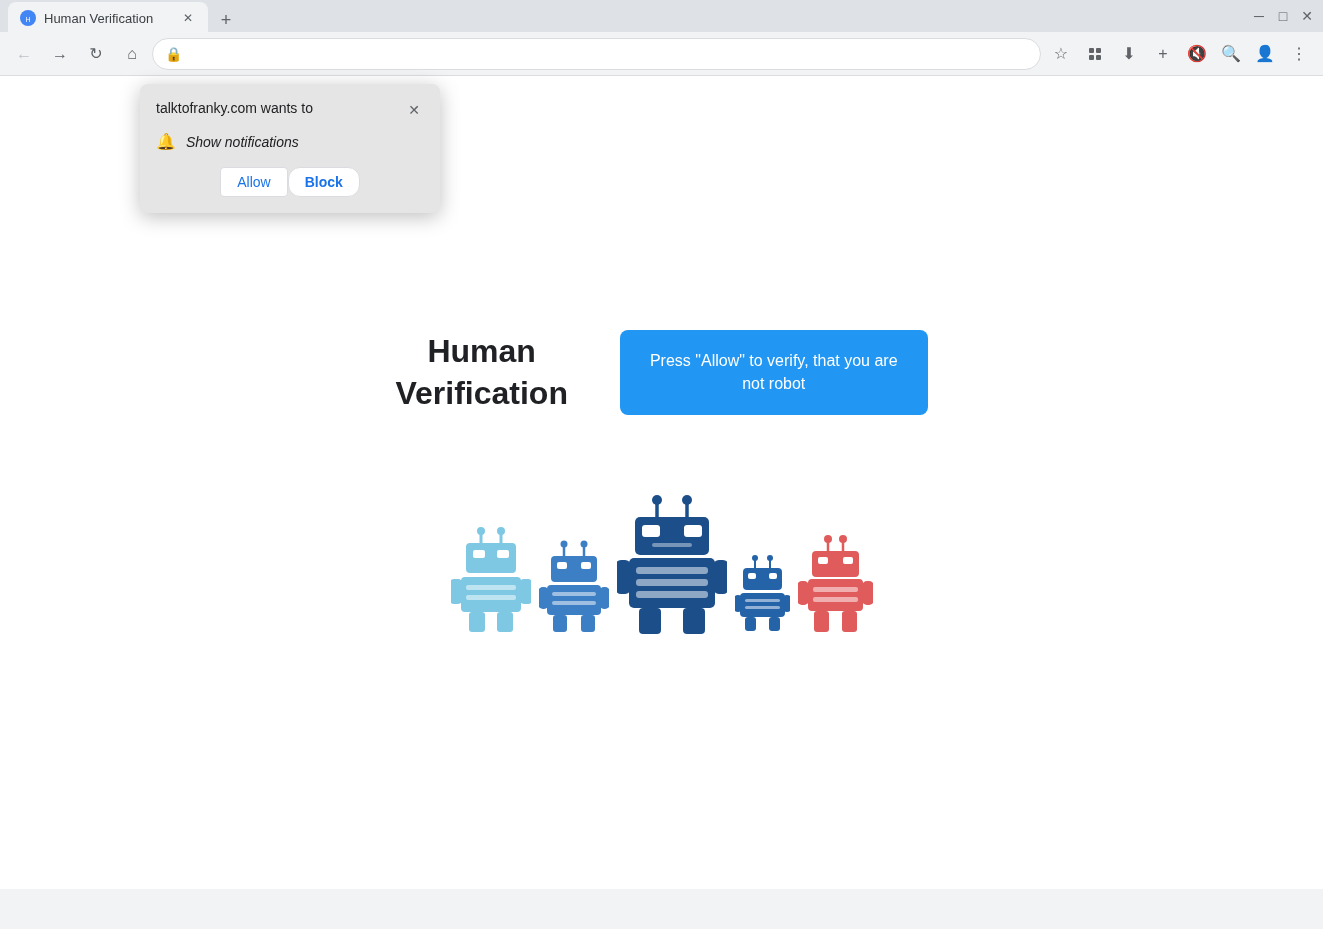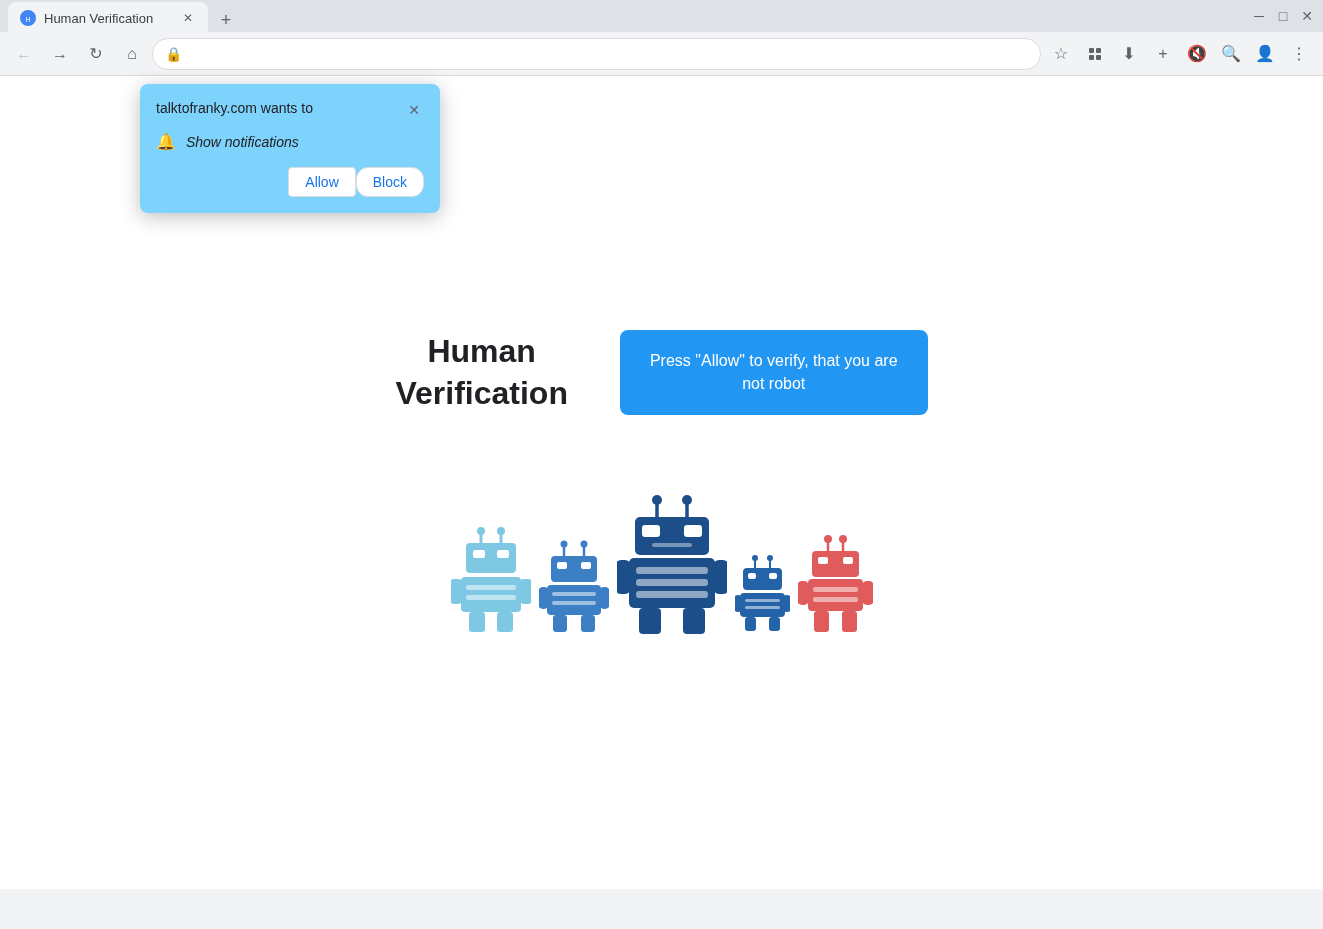--- a/index.html
+++ b/index.html
@@ -122,21 +122,21 @@
       align-items: center;
       justify-content: center;
     }
 
     
     .notification-popup {
       position: absolute;
       top: 8px;
       left: 140px;
       width: 300px;
-      background: #7dd3fc;
+      background: #e5e5e5;
       border-radius: 8px;
       box-shadow: 0 4px 20px rgba(0,0,0,0.25);
       padding: 16px;
       z-index: 100;
     }
     .popup-header {
       display: flex;
       justify-content: space-between;
       align-items: flex-start;
       margin-bottom: 12px;
@@ -162,41 +162,41 @@
     .popup-permission {
       display: flex;
       align-items: center;
       gap: 10px;
       margin-bottom: 16px;
     }
     .bell-icon { color: #5f6368; font-size: 16px; }
     .permission-text { font-size: 14px; color: #202124; font-style: italic; }
     .popup-actions {
       display: flex;
-      justify-content: flex-end;
+      justify-content: center;
     }
     .btn-allow {
       padding: 6px 16px;
       border: 1px solid #dadce0;
       border-radius: 4px;
       background: white;
       color: #1a73e8;
       font-size: 14px;
       cursor: pointer;
       font-weight: 500;
     }
     .btn-block {
       padding: 6px 16px;
       border: 1px solid #dadce0;
       border-radius: 12px;
       background: white;
       color: #1a73e8;
       font-size: 14px;
       cursor: pointer;
-      font-weight: 400;
+      font-weight: 700;
     }
 
     
     .hero-section {
       display: flex;
       align-items: center;
       gap: 52px;
       margin-bottom: 60px;
     }
     .hero-title {

